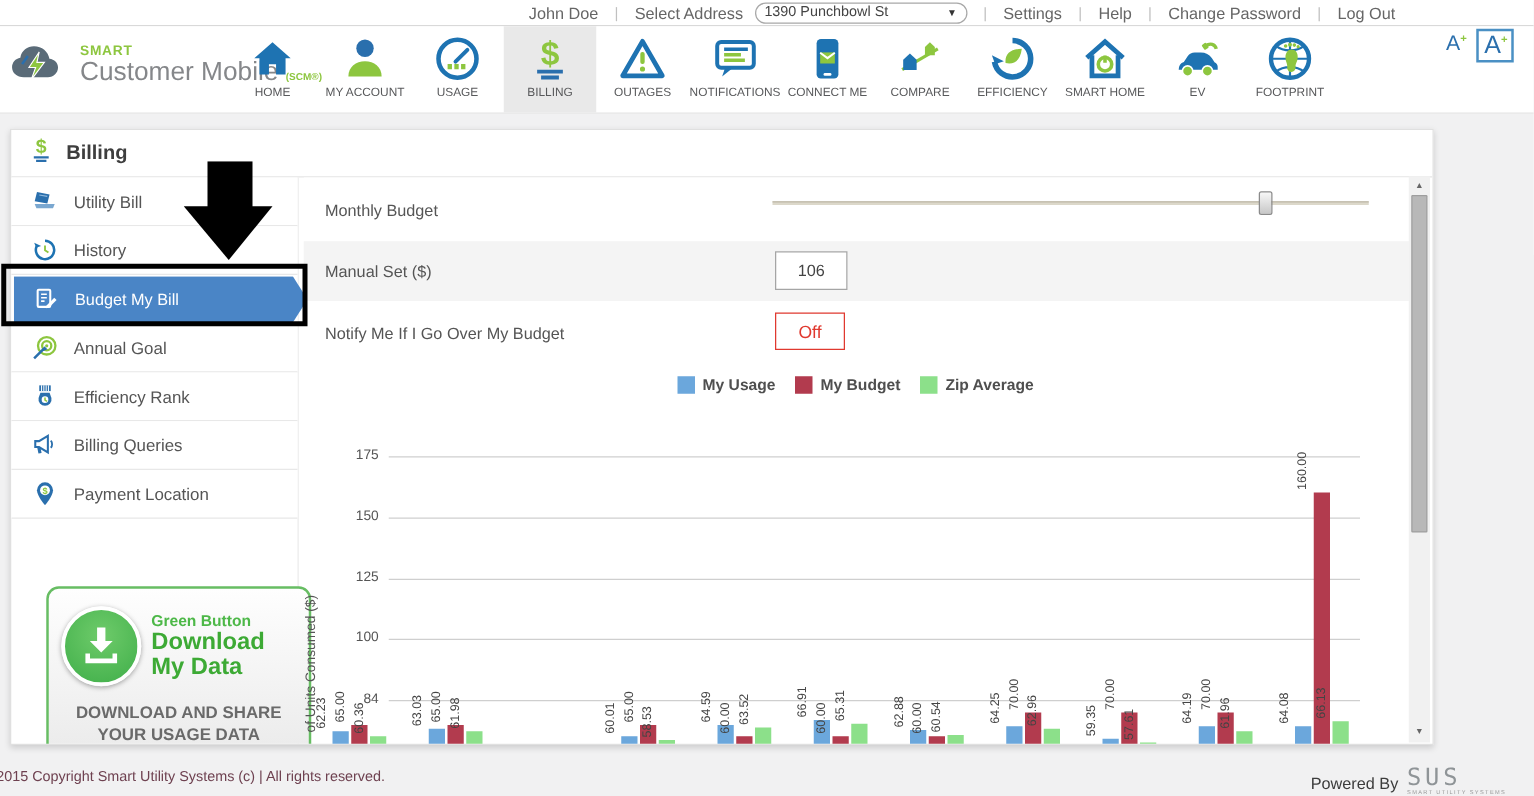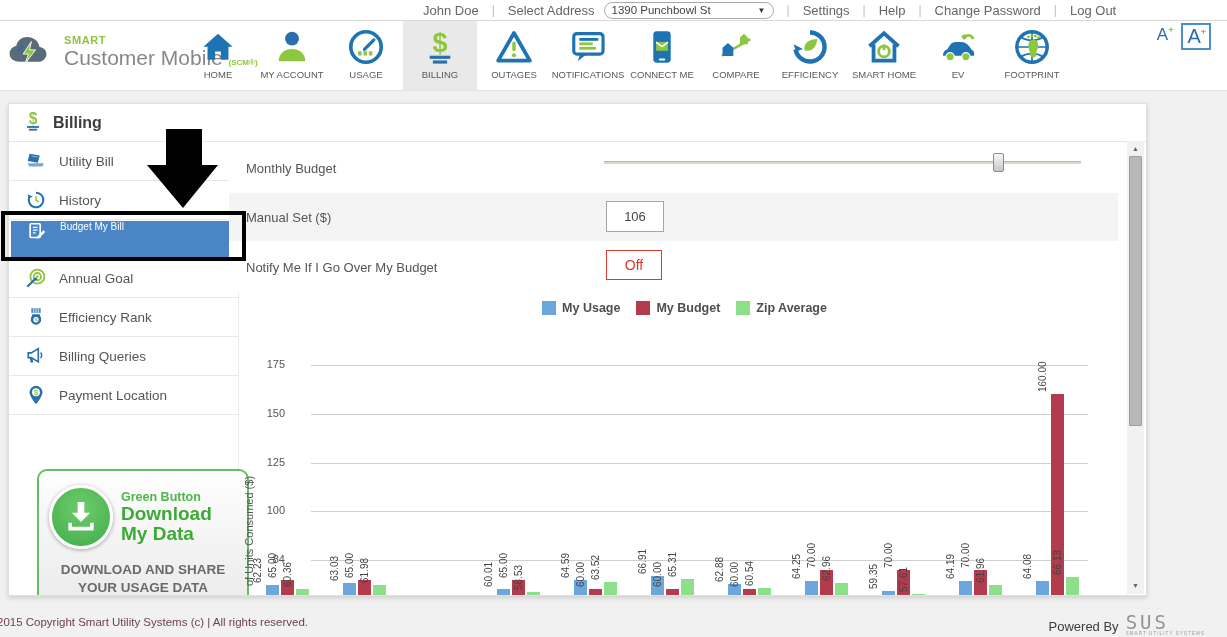--- a/index.html
+++ b/index.html
@@ -44,38 +44,38 @@
     border-bottom:1px solid #e5e5e5; display:flex; align-items:center; padding-left:13px; }
   .page-title { font-size:16px; font-weight:bold; color:#3e3e3e; margin-left:9px; }
   
   .sidebar { position:absolute; left:0; top:38px; width:230px; height:455px; border-right:1px solid #ececec; }
   .side-item { height:39px; border-bottom:1px solid #e8e8e8; display:flex; align-items:center;
     padding-left:15px; gap:11px; font-size:13.5px; color:#555; cursor:pointer; background:#fff; }
   .side-item .si { width:24px; display:flex; justify-content:center; }
   .side-item.selected { position:relative; padding-left:0; border-bottom:none; }
   .side-banner { position:absolute; inset:1px -8px 1px 2px; background:#4a85c6;
     clip-path:polygon(0 0,95% 0,100% 50%,95% 100%,0 100%);
-    display:flex; align-items:flex-start; gap:11px; padding-left:14px; color:#fff; font-size:10px; }
+    display:flex; align-items:center; gap:11px; padding-left:14px; color:#fff; font-size:13px; }
   
   .annotation-box { position:absolute; left:1px; top:211px; width:245px; height:50px;
     border:4px solid #000; z-index:40; pointer-events:none; }
   .annotation-arrow { position:absolute; left:147px; top:129px; z-index:41; pointer-events:none; }
   
   .green-box { position:absolute; left:28px; top:327px; width:212px; height:149px;
     border:2px solid #67bd63; border-radius:10px; background:linear-gradient(#fefefe,#e9e9e9);
     cursor:pointer; }
   .gb-top { display:flex; align-items:center; padding:14px 8px 0 10px; gap:8px; }
   .gb-tag { color:#4db848; font-size:12.5px; font-weight:bold; }
   .gb-title { color:#3daa35; font-size:19px; font-weight:bold; line-height:1.05; }
   .gb-caption { text-align:center; color:#6a6a6a; font-weight:bold; font-size:13.5px; line-height:1.35; margin-top:12px; }
   .gb-icon { width:64px; height:64px; border-radius:50%;
     background:radial-gradient(circle at 50% 35%, #6ecb6a, #3fae49);
     border:3px solid #fff; box-shadow:0 1px 4px rgba(0,0,0,.35); display:flex; align-items:center; justify-content:center; }
   
-  .row { position:absolute; left:220px; width:889px; }
+  .row { position:absolute; left:234px; width:889px; }
   .row-1 { top:38px; height:51px; background:#fff; }
   .row-2 { top:89px; height:48px; background:#f4f4f4; }
   .row-3 { top:137px; height:51px; background:#fff; }
   .row-label { position:absolute; left:17px; top:50%; transform:translateY(-50%);
     font-size:13px; color:#555; }
   .slider-track { position:absolute; left:375px; top:19px; width:477px; height:3px;
     background:#dcd8ca; border-top:1px solid #bdb8a8; cursor:pointer; }
   .slider-handle { position:absolute; left:389px; top:-9px; width:11px; height:19px;
     background:linear-gradient(#f7f7f7,#c7c7c7); border:1px solid #8b8b8b; border-radius:2px; cursor:grab; }
   .manual-input { position:absolute; left:377px; top:8px; width:58px; height:31px;
@@ -85,21 +85,21 @@
     border:1px solid #e0392f; color:#e0392f; font-size:14px; display:flex; align-items:center;
     justify-content:center; cursor:pointer; }
   
   .legend { position:absolute; left:231px; top:197px; width:889px; display:flex;
     justify-content:center; gap:16px; align-items:center; }
   .legend-item { display:flex; align-items:center; gap:6px; font-size:12.5px; font-weight:bold; color:#4f4f4f; }
   .legend-swatch { width:14px; height:14px; }
   
   #chart-area { position:absolute; left:0; top:0; width:1139px; height:493px; pointer-events:none; }
   .chart-gridline { position:absolute; left:302px; width:777px; height:1px; background:#cfcfcf; }
-  .y-tick { position:absolute; left:238px; width:38px; text-align:right; font-size:11px; color:#555; }
+  .y-tick { position:absolute; left:256px; width:38px; text-align:right; font-size:11px; color:#555; }
   .chart-bar { position:absolute; width:13px; }
   .bar-label { position:absolute; width:42px; height:13px; font-size:10px; color:#444;
     white-space:nowrap; transform:rotate(-90deg); transform-origin:0 100%; }
   .ylabel-wrap { position:absolute; left:248px; top:468px; width:235px; height:14px;
     transform:rotate(-90deg); transform-origin:0 100%; font-size:11px; color:#555; white-space:nowrap; }
   
   .scrollbar { position:absolute; right:2px; top:37px; width:17px; height:453px; background:#f1f1f1; }
   .sb-arrow { position:absolute; left:0; width:17px; height:14px; color:#666; font-size:7px;
     display:flex; align-items:center; justify-content:center; cursor:pointer; }
   .sb-up { top:0; } .sb-down { bottom:2px; }

